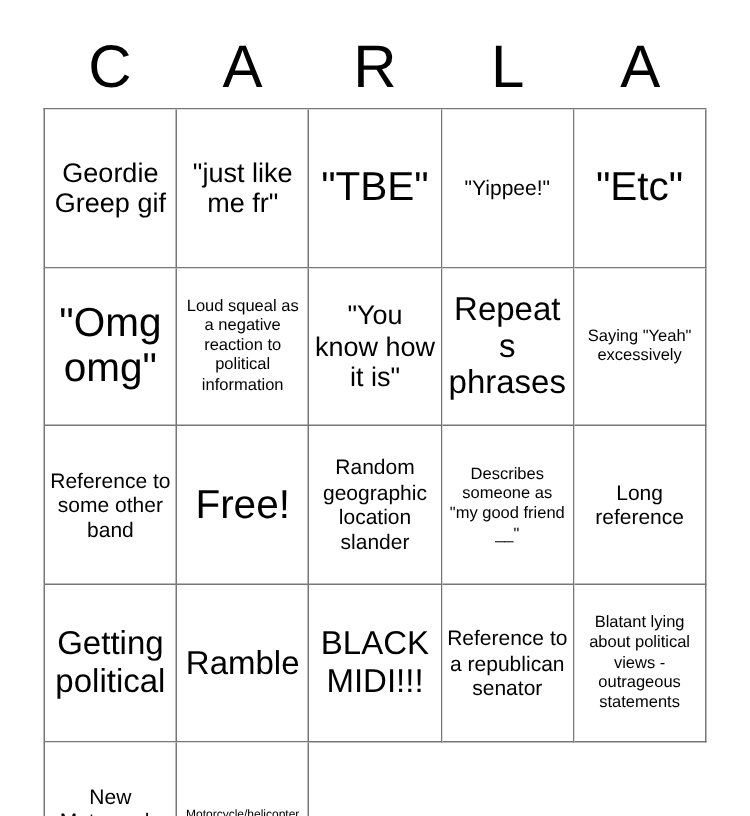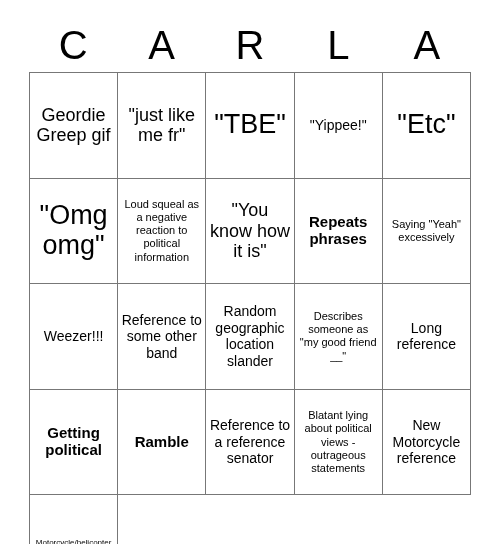--- a/index.html
+++ b/index.html
@@ -78,21 +78,21 @@
     word-wrap: break-word;
     overflow-wrap: break-word;
     hyphens: none;
   }
 
   
   .fs-xs  { font-size: 8px;  line-height: 1.25; }
   .fs-sm  { font-size: 11px; line-height: 1.2; }
   .fs-md  { font-size: 14px; line-height: 1.18; }
   .fs-lg  { font-size: 18px; line-height: 1.15; }
-  .fs-xl  { font-size: 15px; line-height: 1.12; font-weight: bold; }
+  .fs-xl  { font-size: 22px; line-height: 1.12; }
   .fs-xxl { font-size: 27px; line-height: 1.1; }
 </style>
 </head>
 <body>
 
 <div class="card">
 
   <div class="header-row">
     <div class="header-letter">C</div>
     <div class="header-letter">A</div>
@@ -126,42 +126,45 @@
       <div class="cell">
         <span class="cell-text fs-lg">"You know how it is"</span>
       </div>
       <div class="cell">
         <span class="cell-text fs-xl">Repeats phrases</span>
       </div>
       <div class="cell">
         <span class="cell-text fs-sm">Saying "Yeah" excessively</span>
       </div>
       <div class="cell">
-        <span class="cell-text fs-md">Weezer!!!</span>
+        <span class="cell-text fs-md">Reference to some other band</span>
       </div>
       <div class="cell">
-        <span class="cell-text fs-md">Reference to some other band</span>
+        <span class="cell-text fs-xxl">Free!</span>
       </div>
       <div class="cell">
         <span class="cell-text fs-md">Random geographic location slander</span>
       </div>
       <div class="cell">
         <span class="cell-text fs-sm">Describes someone as "my good friend __"</span>
       </div>
       <div class="cell">
         <span class="cell-text fs-md">Long reference</span>
       </div>
       <div class="cell">
         <span class="cell-text fs-xl">Getting political</span>
       </div>
       <div class="cell">
         <span class="cell-text fs-xl">Ramble</span>
       </div>
       <div class="cell">
-        <span class="cell-text fs-md">Reference to a reference senator</span>
+        <span class="cell-text fs-xl">BLACK MIDI!!!</span>
+      </div>
+      <div class="cell">
+        <span class="cell-text fs-md">Reference to a republican senator</span>
       </div>
       <div class="cell">
         <span class="cell-text fs-sm">Blatant lying about political views - outrageous statements</span>
       </div>
       <div class="cell">
         <span class="cell-text fs-md">New Motorcycle reference</span>
       </div>
       <div class="cell">
         <span class="cell-text fs-xs">Motorcycle/helicopter in the background</span>
       </div>

